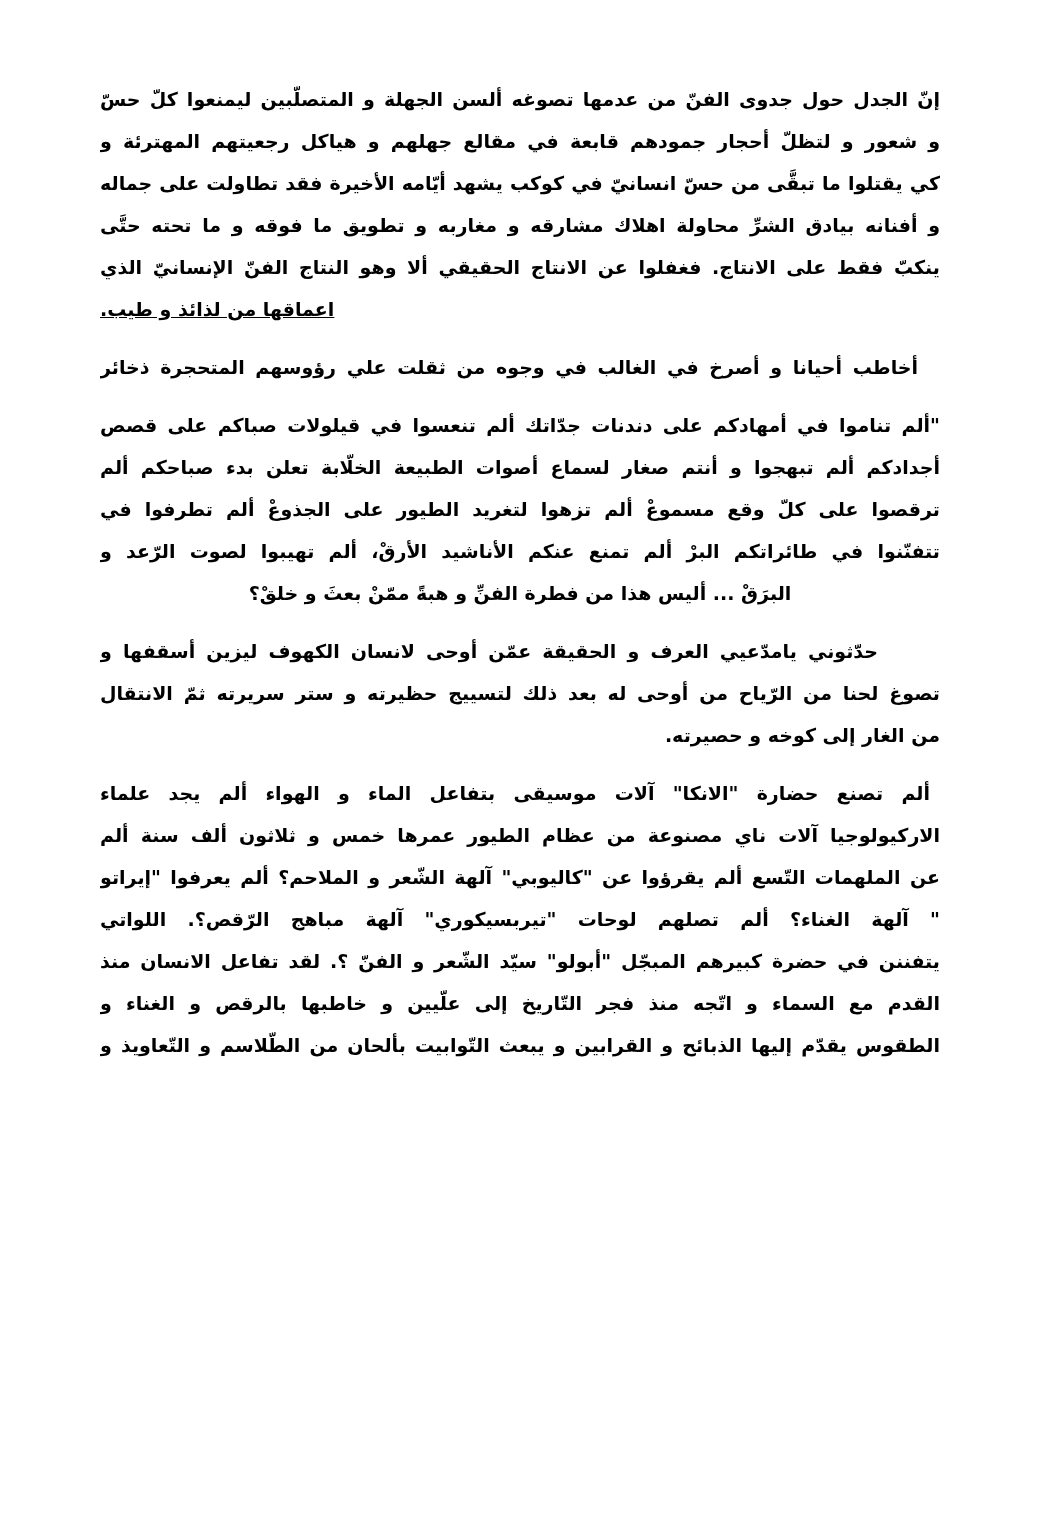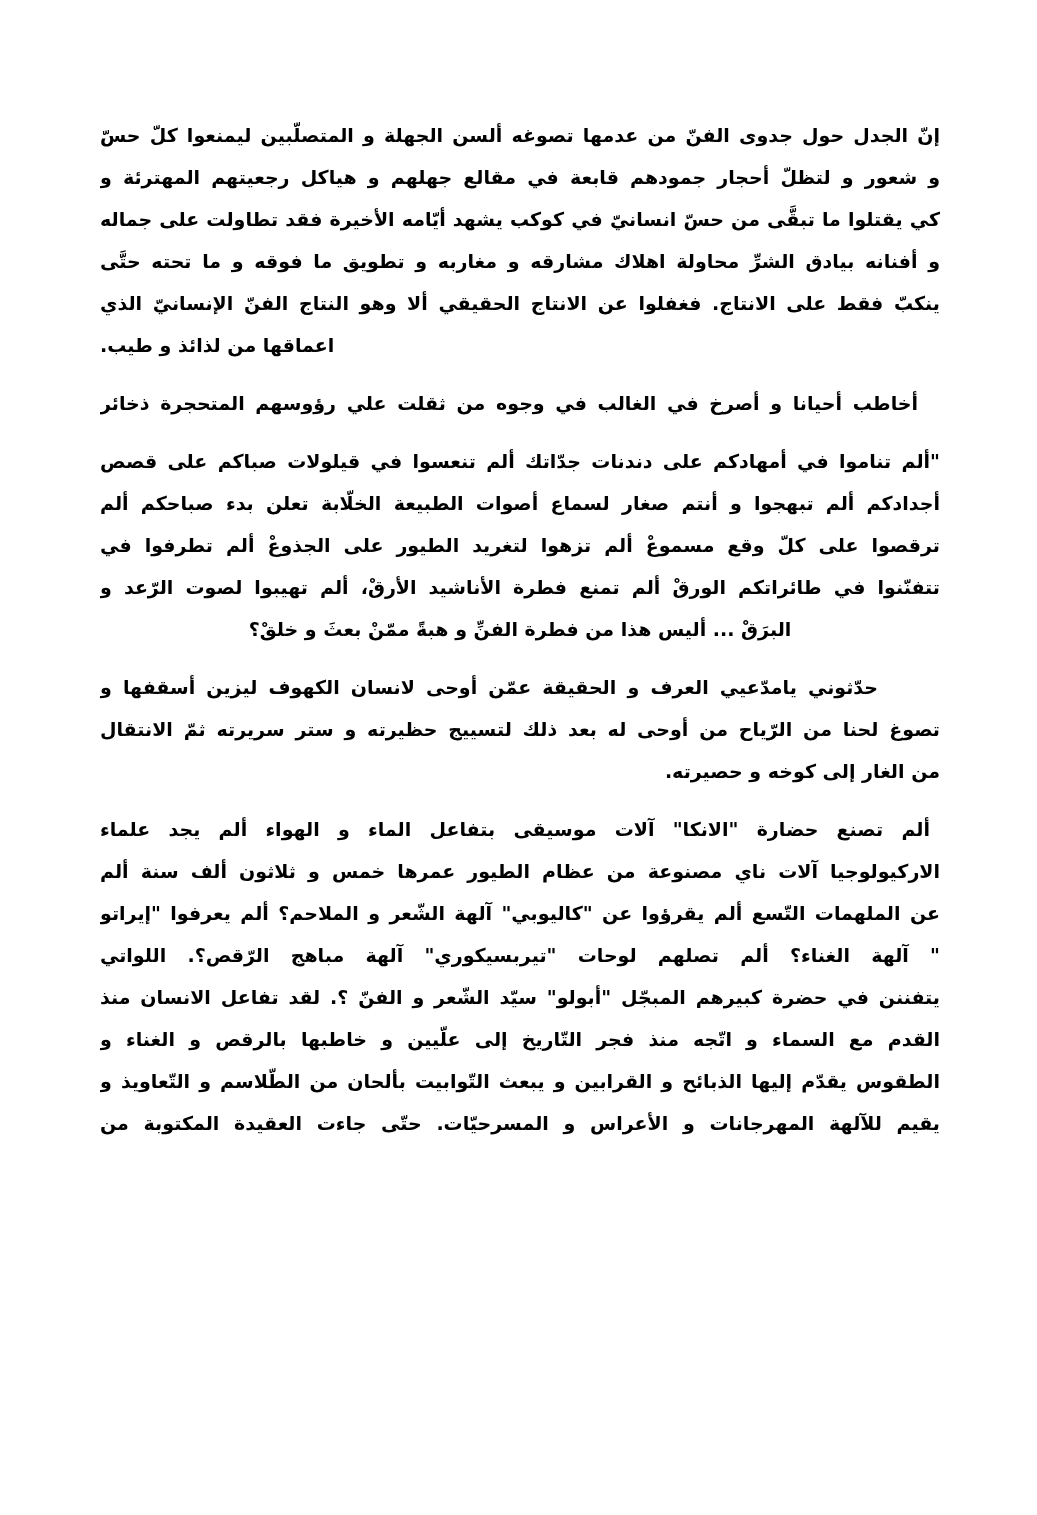--- a/index.html
+++ b/index.html
@@ -11,39 +11,39 @@
     width: 1037px;
     height: 1515px;
     overflow: hidden;
     font-family: "DejaVu Sans", sans-serif;
     color: #000000;
   }
   .page {
     box-sizing: border-box;
     width: 1037px;
     height: 1515px;
-    padding: 114px 97px 0 100px;
+    padding: 78px 97px 0 100px;
     direction: rtl;
     background: #ffffff;
   }
   .para {
     margin: 0 0 16px 0;
   }
   .line {
     font-weight: bold;
     font-size: 19px;
     line-height: 42px;
     height: 42px;
     overflow: hidden;
     text-align: justify;
     text-align-last: justify;
     color: #000000;
     letter-spacing: 0;
   }
-  .line.align-left   { text-align-last: left; }
+  .line.align-left   { text-align-last: left; text-decoration: underline; }
   .line.align-right  { text-align-last: right; }
   .line.align-center { text-align-last: center; }
   .line.align-justify{ text-align-last: justify; }
 </style>
 </head>
 <body>
 
 <div class="page">
   <div id="text-body">
       <div class="para">
@@ -54,32 +54,31 @@
         <div class="line">ينكبّ فقط على  الانتاج. فغفلوا عن الانتاج الحقيقي ألا وهو النتاج الفنّ الإنسانيّ الذي</div>
         <div class="line align-left">اعماقها من لذائذ و طيب.</div>
       </div>
       <div class="para">
         <div class="line" style="padding-right: 22px;">أخاطب أحيانا و أصرخ في الغالب في وجوه من ثقلت علي رؤوسهم المتحجرة ذخائر</div>
       </div>
       <div class="para">
         <div class="line">"ألم تناموا في أمهادكم على دندنات جدّاتك  ألم  تنعسوا في قيلولات صباكم على قصص</div>
         <div class="line">أجدادكم ألم تبهجوا و أنتم صغار لسماع أصوات الطبيعة الخلّابة تعلن بدء صباحكم  ألم</div>
         <div class="line">ترقصوا على كلّ وقع مسموعْ  ألم تزهوا لتغريد الطيور على الجذوعْ  ألم تطرفوا في</div>
-        <div class="line">تتفنّنوا في طائراتكم الورقْ ألم تمنع فطرة الأناشيد الأرقْ، ألم تهيبوا لصوت الرّعد و</div>
+        <div class="line">تتفنّنوا في طائراتكم البرْ ألم تمنع عنكم الأناشيد الأرقْ، ألم تهيبوا لصوت الرّعد و</div>
         <div class="line align-center">البرَقْ ... أليس هذا من فطرة الفنِّ و هبةً ممّنْ بعثَ و خلقْ؟</div>
       </div>
       <div class="para">
         <div class="line" style="padding-right: 62px;">حدّثوني يامدّعيي العرف و الحقيقة عمّن أوحى لانسان الكهوف ليزين أسقفها و</div>
         <div class="line">تصوغ لحنا من الرّياح من أوحى له بعد ذلك لتسييج حظيرته  و ستر سريرته ثمّ الانتقال</div>
         <div class="line align-right">من الغار إلى كوخه و حصيرته.</div>
       </div>
       <div class="para">
         <div class="line" style="padding-right: 10px;">ألم تصنع حضارة "الانكا" آلات موسيقى بتفاعل الماء و الهواء  ألم يجد علماء</div>
         <div class="line">الاركيولوجيا آلات ناي مصنوعة من عظام الطيور عمرها خمس و ثلاثون ألف سنة ألم</div>
         <div class="line">عن الملهمات التّسع ألم يقرؤوا عن "كاليوبي" آلهة الشّعر و الملاحم؟ ألم يعرفوا "إيراتو</div>
         <div class="line">" آلهة الغناء؟  ألم تصلهم لوحات "تيربسيكوري"  آلهة مباهج الرّقص؟.    اللواتي</div>
         <div class="line">يتفننن في حضرة كبيرهم  المبجّل "أبولو" سيّد الشّعر و الفنّ ؟. لقد تفاعل الانسان منذ</div>
         <div class="line">القدم مع السماء و اتّجه منذ فجر التّاريخ إلى علّيين و خاطبها بالرقص و الغناء و</div>
         <div class="line">الطقوس يقدّم إليها الذبائح و القرابين و يبعث التّوابيت بألحان من الطّلاسم و التّعاويذ و</div>
-        <div class="line align-justify">يقيم للآلهة المهرجانات و الأعراس و المسرحيّات. حتّى جاءت العقيدة المكتوبة من</div>
       </div>
     </div>
 </div>
 
 </body></html>

